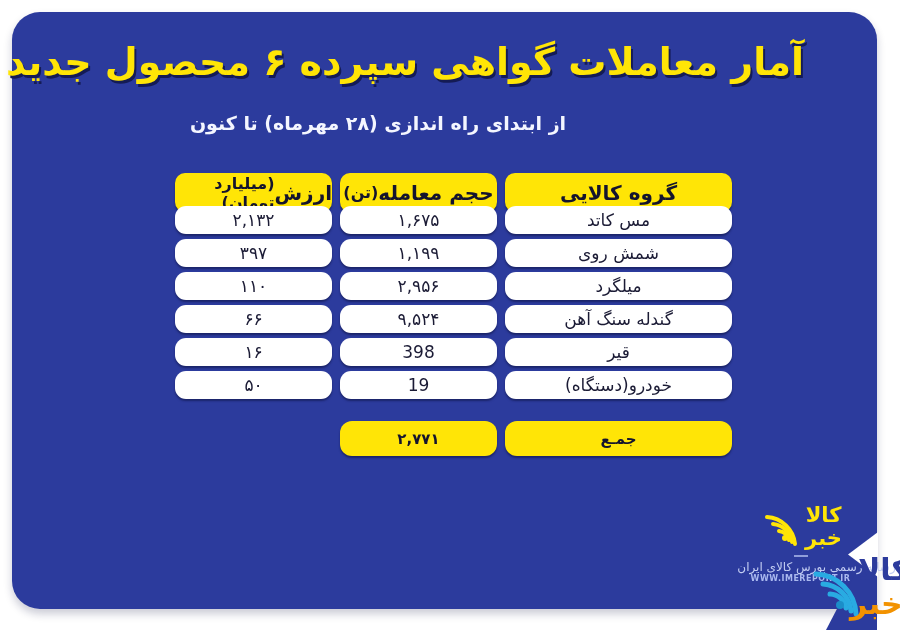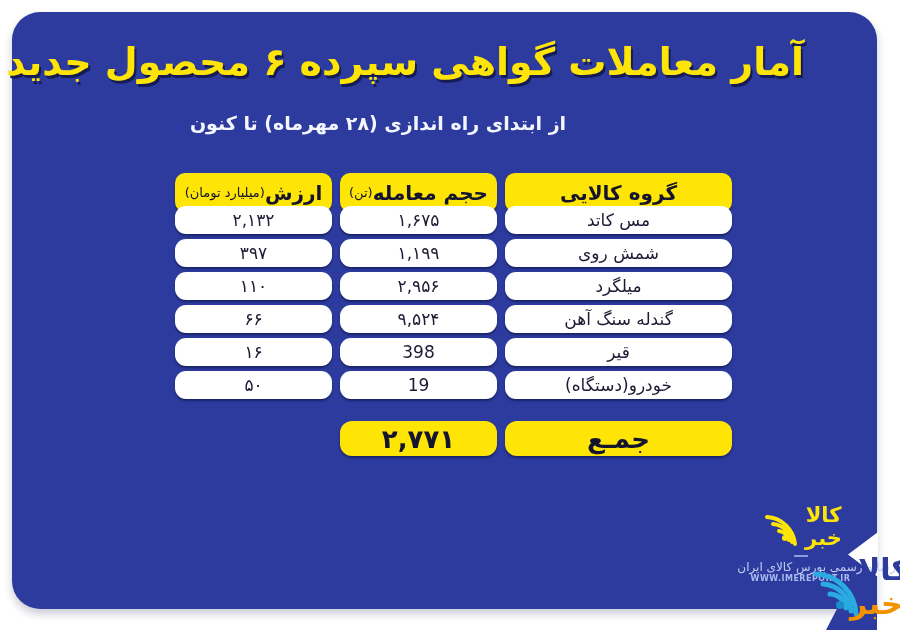--- a/index.html
+++ b/index.html
@@ -45,30 +45,30 @@
     display:flex; align-items:center; justify-content:center;
     background:#ffffff; border-radius:11px;
     color:#1b1b35; font-size:17px;
     box-shadow:0 2px 2px rgba(10,14,55,.5);
     direction:rtl;
   }
   .cell.hdr {
     height:39px; background:#ffe506; border-radius:10px;
     font-size:20px; font-weight:bold; color:#14142e;
   }
-  .hdr .unit { font-size:13px; font-weight:normal; }
+  .hdr .unit { font-size:16px; font-weight:bold; }
   .total-grid {
     position:absolute; left:175px; top:421px; width:557px;
     direction:rtl;
     display:grid; grid-template-columns:227px 157px 157px;
     column-gap:8px; grid-auto-rows:35px;
   }
   .cell.total {
     background:#ffe506; border-radius:12px;
-    font-size:26px; font-weight:bold; color:#14142e;
+    font-size:15px; font-weight:bold; color:#14142e;
   }
   .brand {
     position:absolute; left:733px; top:503px; width:135px; height:100px;
     display:flex; flex-direction:column; align-items:center;
   }
   .brand-row { display:flex; align-items:center; gap:4px; }
   .brand-words {
     direction:rtl; text-align:center; color:#ffe506;
     font-weight:bold; font-size:21px; line-height:23px;
   }

